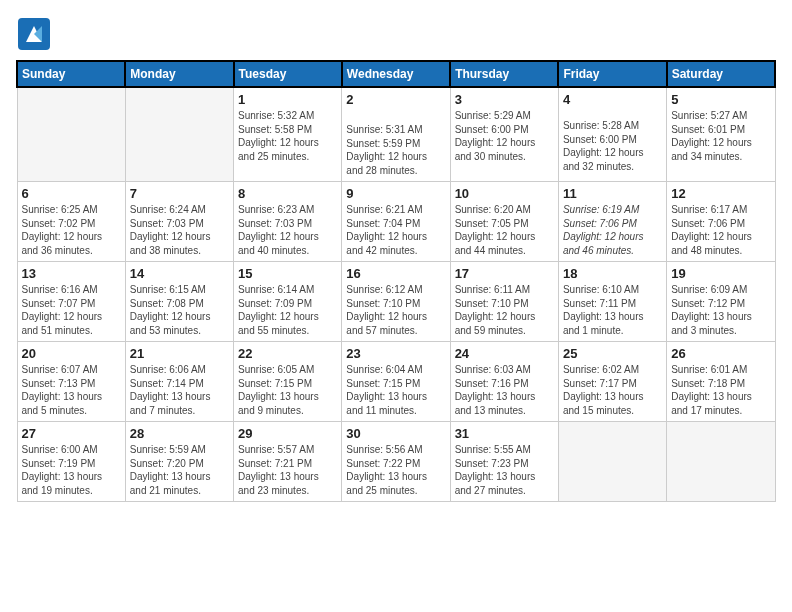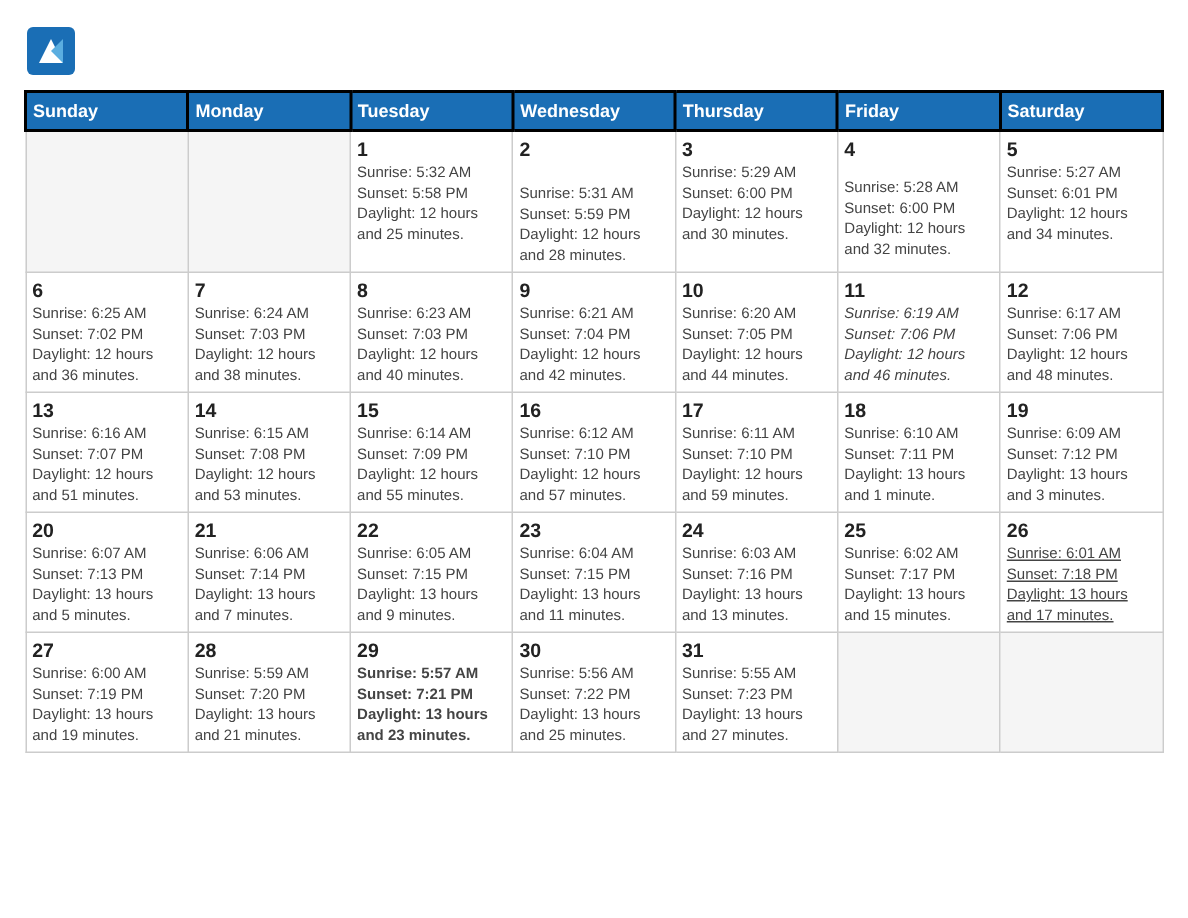--- a/index.html
+++ b/index.html
@@ -296,21 +296,21 @@
         </td>
         <td>
           <span class="day-number">25</span>
           <div class="day-info" style="white-space: pre-line;">Sunrise: 6:02 AM
 Sunset: 7:17 PM
 Daylight: 13 hours
 and 15 minutes.</div>
         </td>
         <td>
           <span class="day-number">26</span>
-          <div class="day-info" style="white-space: pre-line; text-decoration: underline;">Sunrise: 6:01 AM
+          <div class="day-info" style="white-space: pre-line;">Sunrise: 6:01 AM
 Sunset: 7:18 PM
 Daylight: 13 hours
 and 17 minutes.</div>
         </td>
       </tr>
       <tr>
         <td>
           <span class="day-number">27</span>
           <div class="day-info" style="white-space: pre-line;">Sunrise: 6:00 AM
 Sunset: 7:19 PM
@@ -319,21 +319,21 @@
         </td>
         <td>
           <span class="day-number">28</span>
           <div class="day-info" style="white-space: pre-line;">Sunrise: 5:59 AM
 Sunset: 7:20 PM
 Daylight: 13 hours
 and 21 minutes.</div>
         </td>
         <td>
           <span class="day-number">29</span>
-          <div class="day-info" style="white-space: pre-line; font-weight: bold;">Sunrise: 5:57 AM
+          <div class="day-info" style="white-space: pre-line;">Sunrise: 5:57 AM
 Sunset: 7:21 PM
 Daylight: 13 hours
 and 23 minutes.</div>
         </td>
         <td>
           <span class="day-number">30</span>
           <div class="day-info" style="white-space: pre-line;">Sunrise: 5:56 AM
 Sunset: 7:22 PM
 Daylight: 13 hours
 and 25 minutes.</div>

